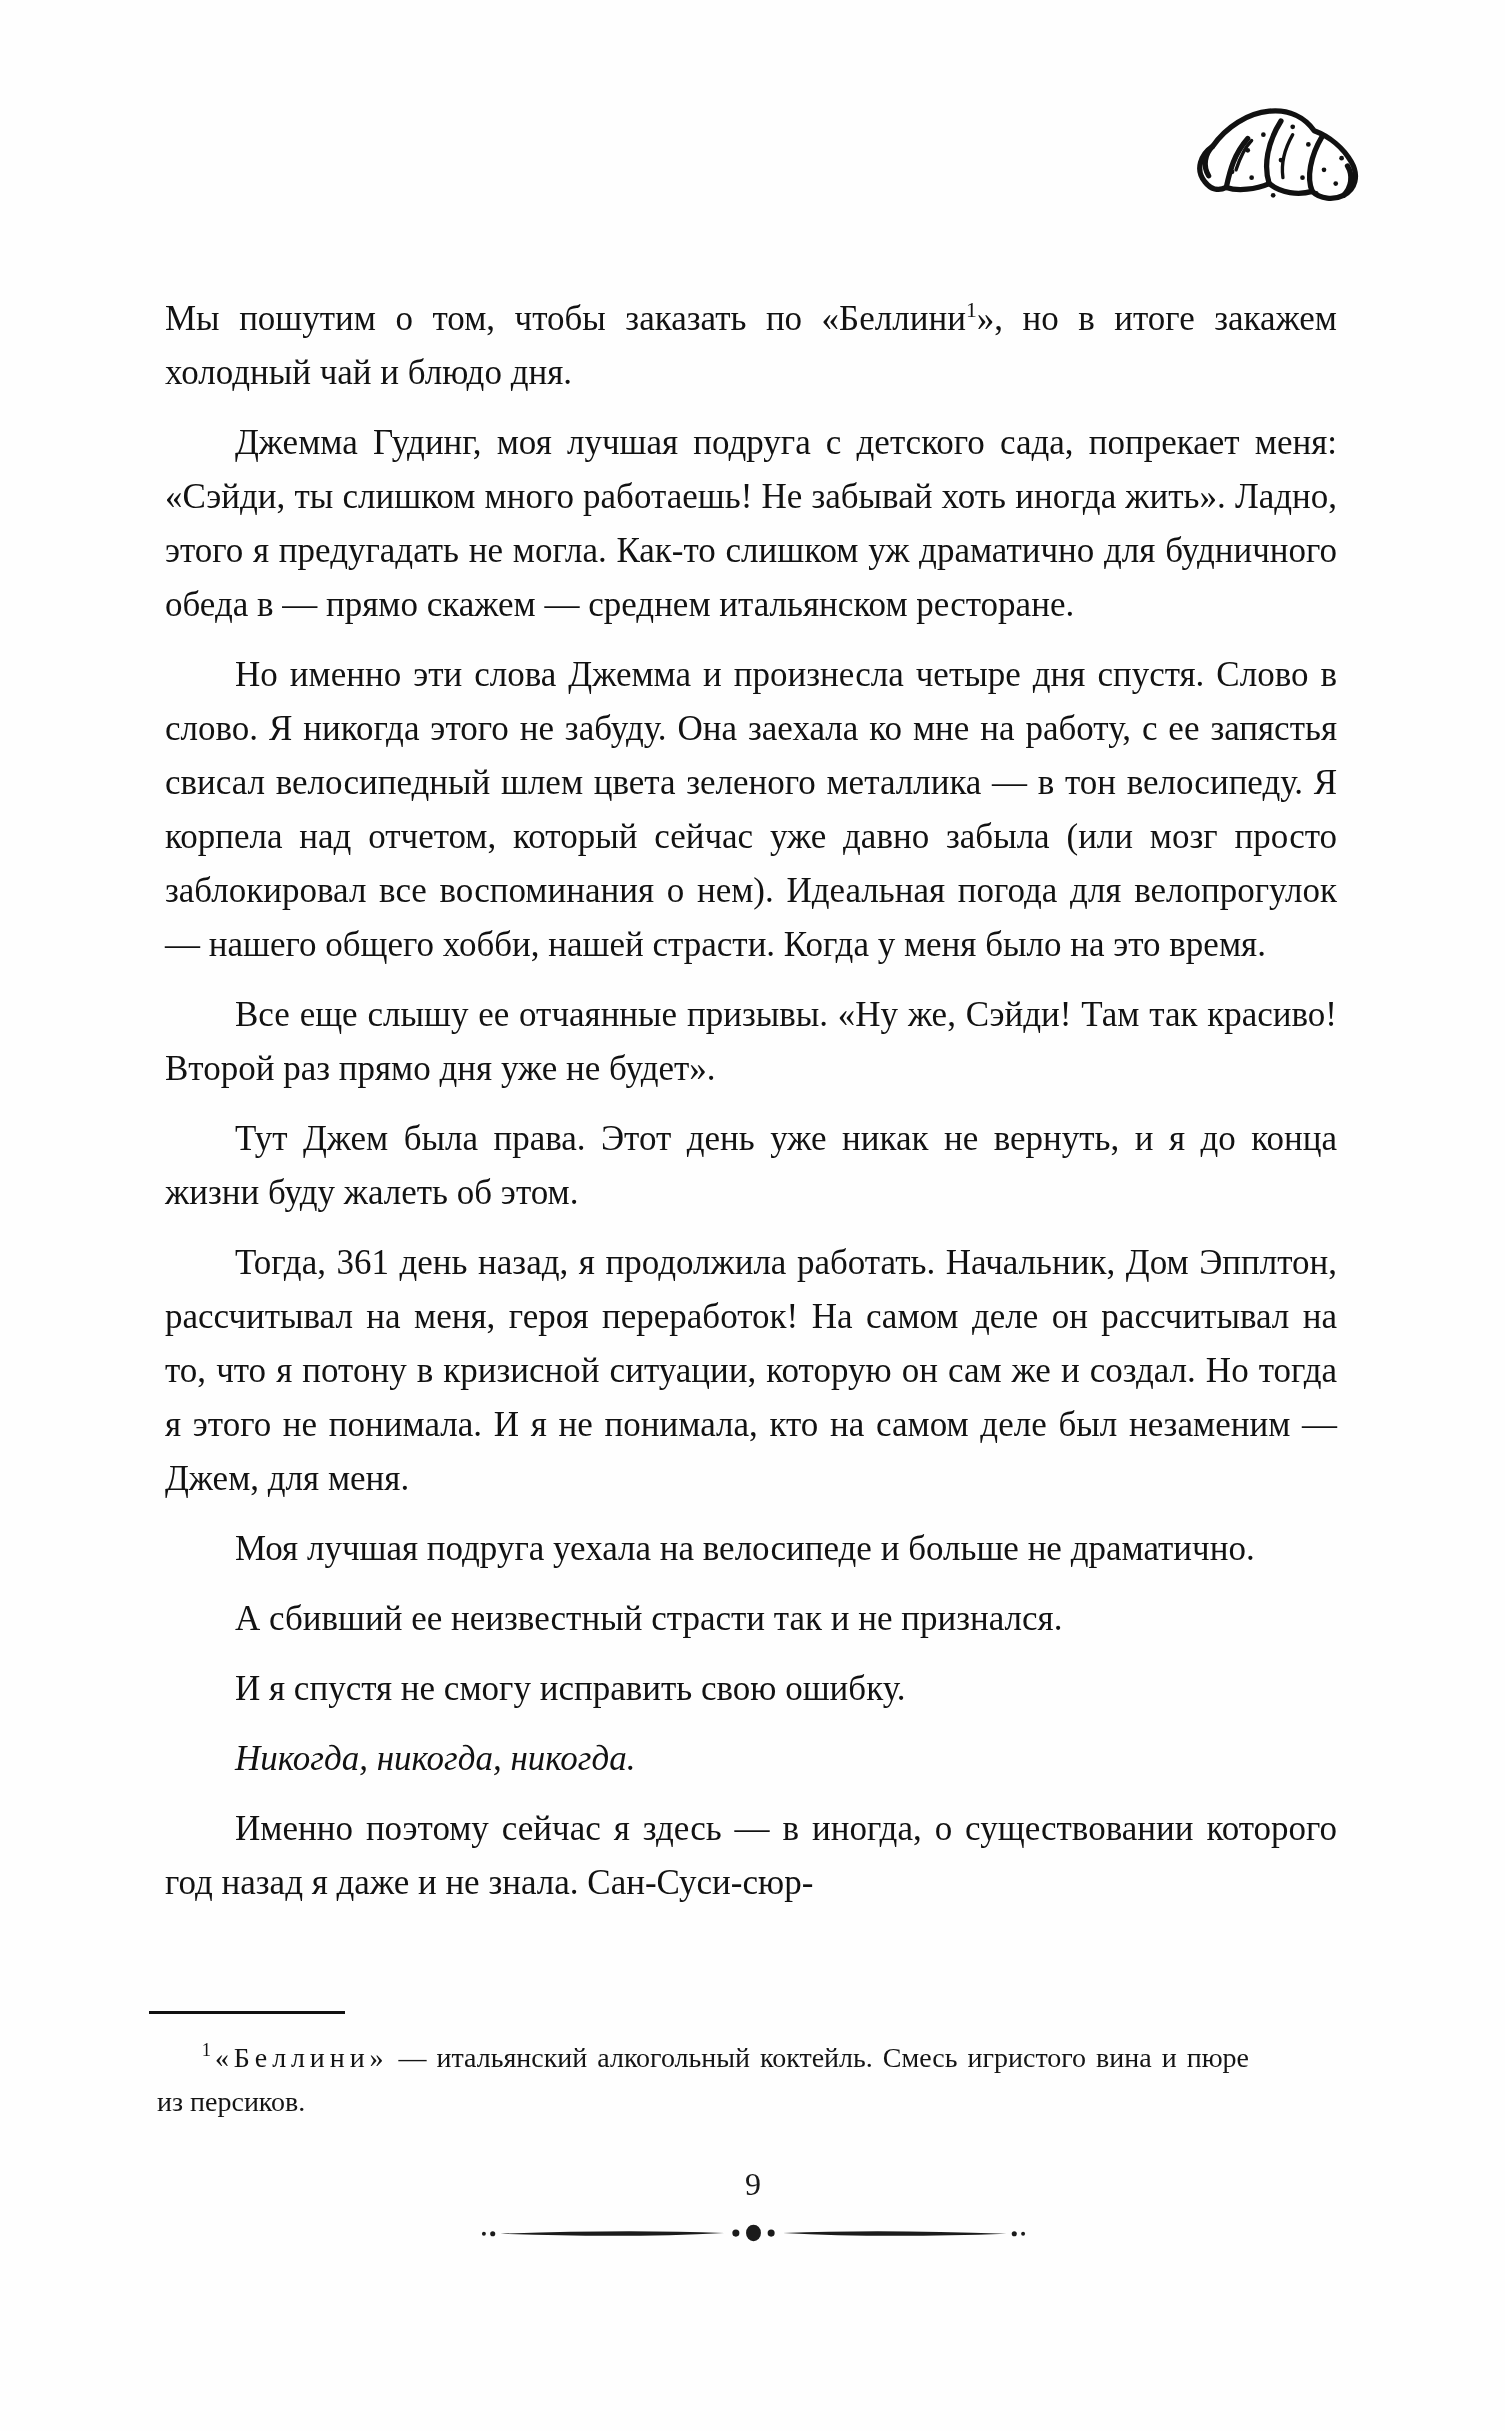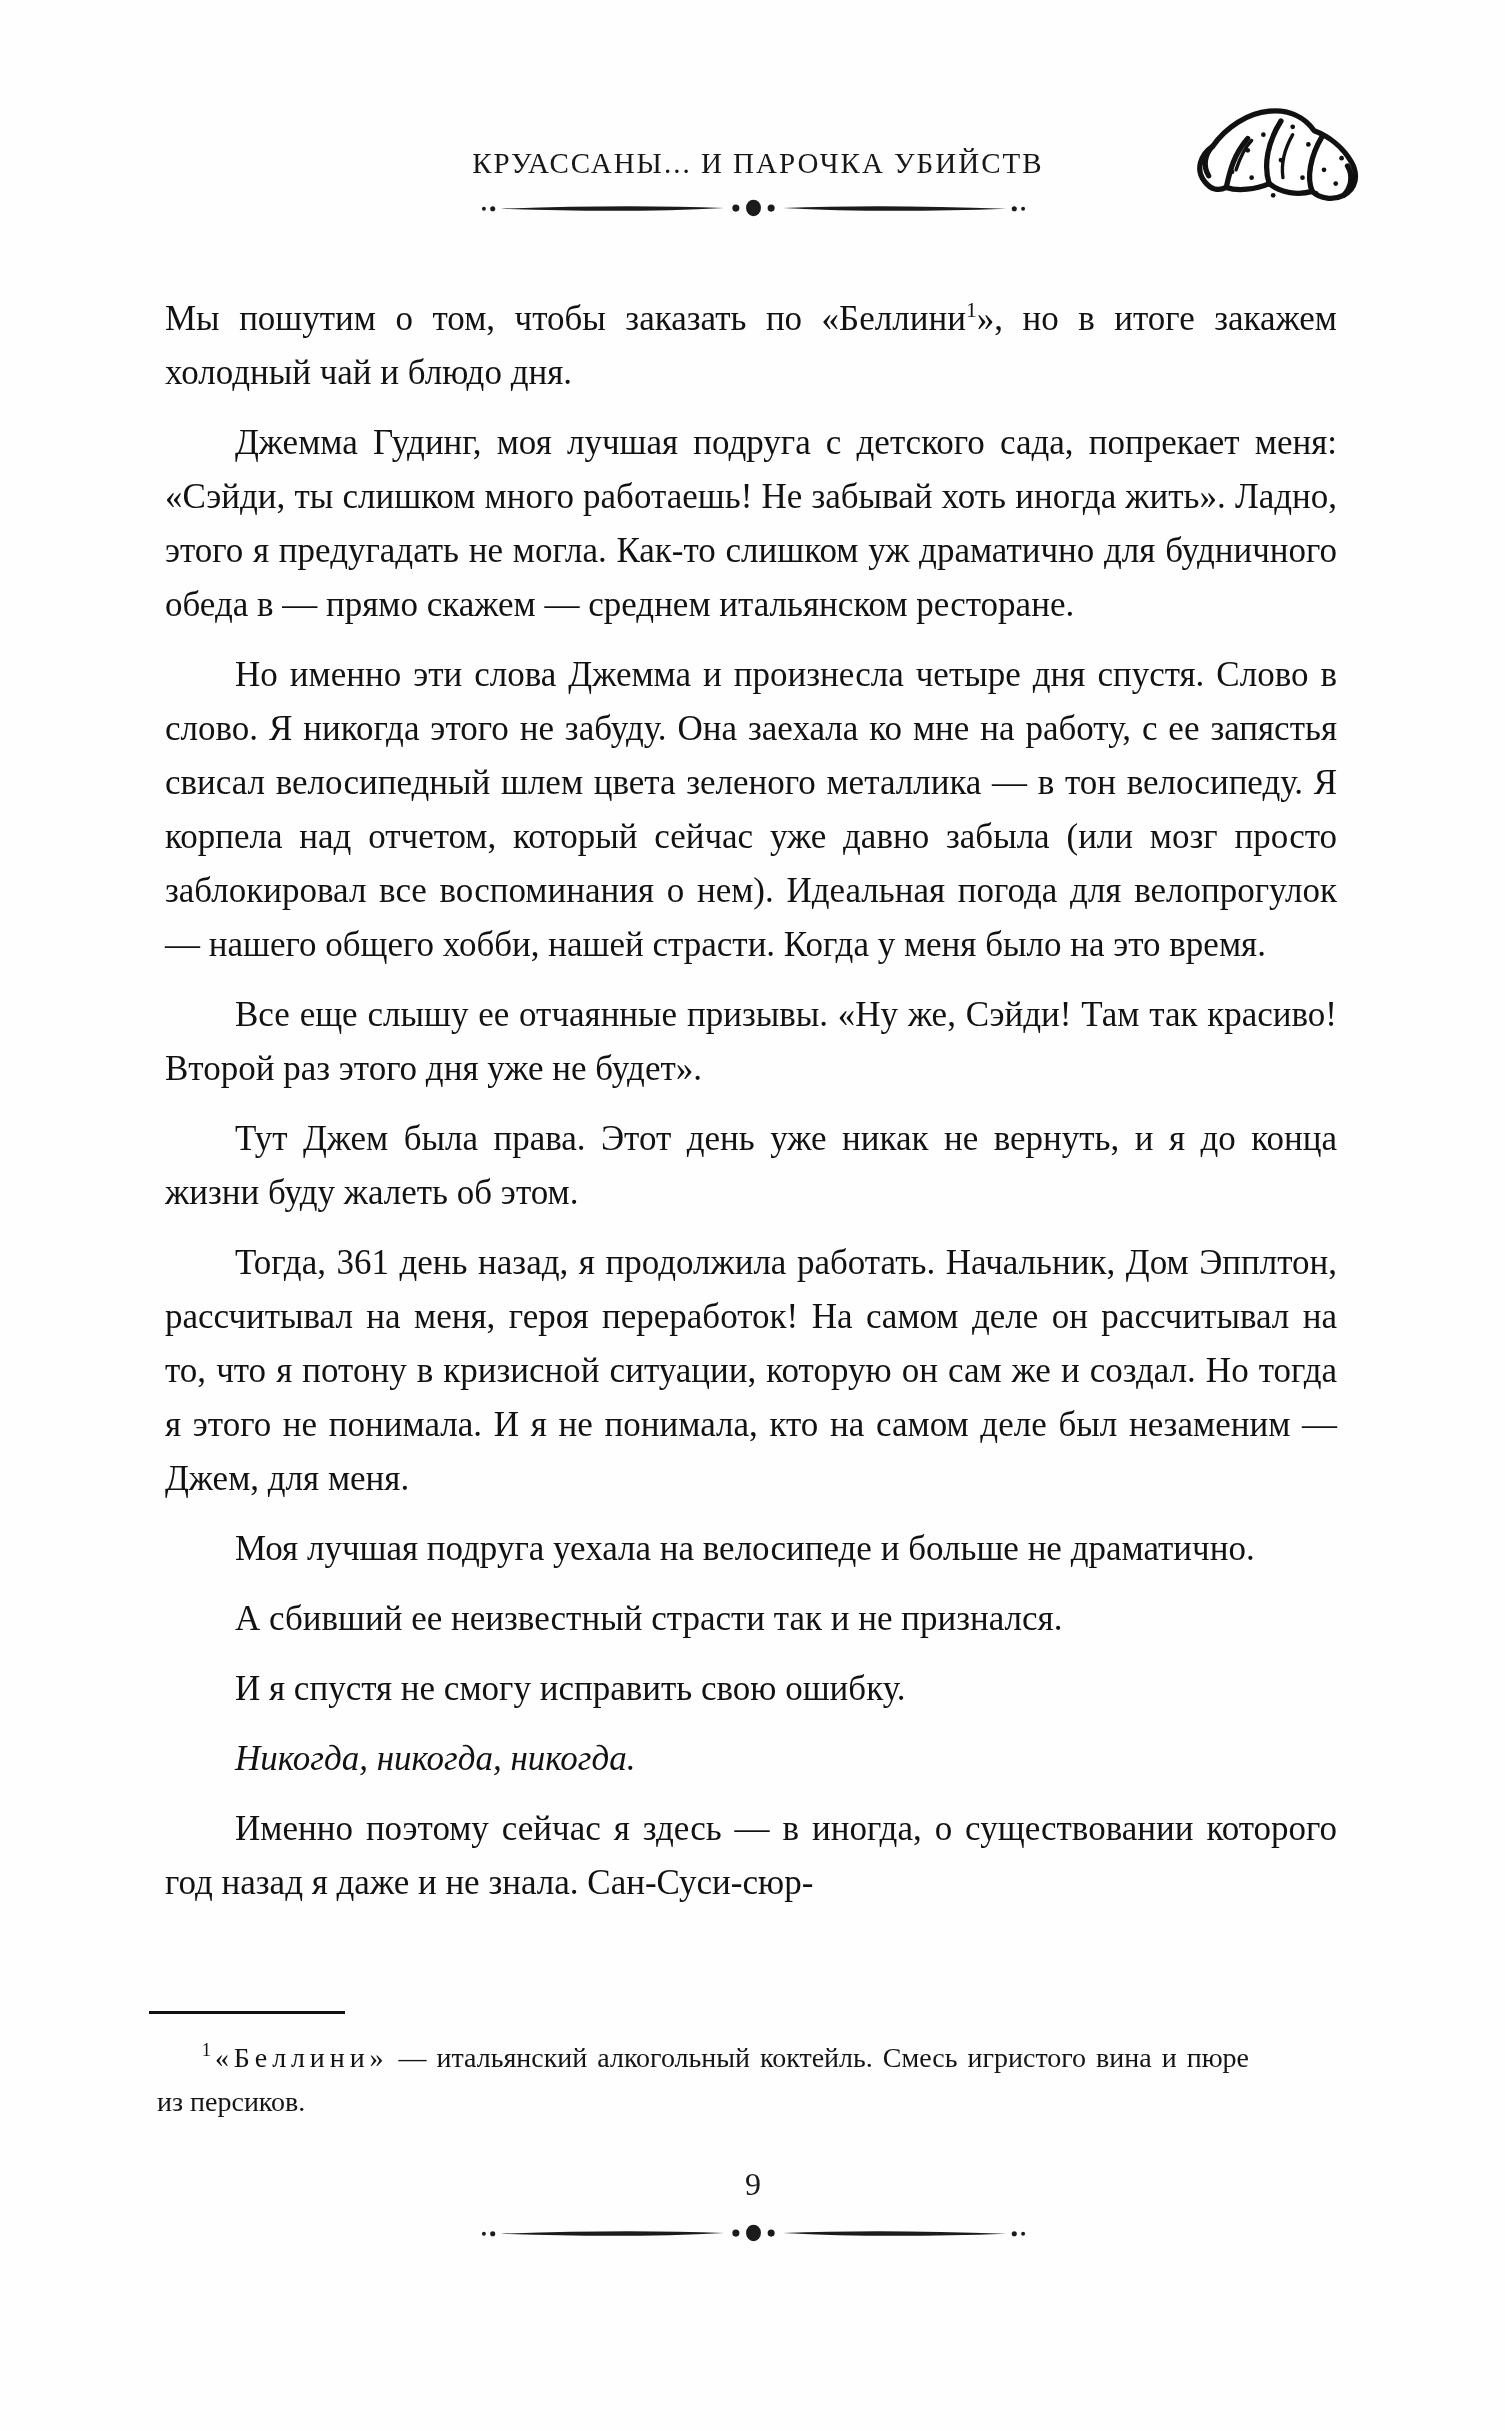--- a/index.html
+++ b/index.html
@@ -132,41 +132,20 @@
   }
   .folio .ornament {
     margin-top: 15.7px;
   }
 </style>
 </head>
 <body>
 
 <div class="page">
 
-  <div class="running-head">
-    <div class="running-head-title">КРУАССАНЫ... И ПАРОЧКА УБИЙСТВ</div>
-    <div class="ornament">
-      <svg viewBox="0 0 560 26" preserveAspectRatio="none" aria-hidden="true">
-
-        <circle cx="5" cy="15" r="2.0" fill="#1b1b1b"></circle>
-        <circle cx="14" cy="15" r="2.6" fill="#1b1b1b"></circle>
-
-        <path d="M22 15 Q 150 10.2 250 14.2 Q 150 19.6 22 15 Z" fill="#1b1b1b"></path>
-
-        <circle cx="262" cy="14.4" r="3.6" fill="#1b1b1b"></circle>
-        <ellipse cx="280" cy="14.2" rx="7.6" ry="8.4" fill="#1b1b1b"></ellipse>
-        <circle cx="298" cy="14.4" r="3.6" fill="#1b1b1b"></circle>
-
-        <path d="M310 14.2 Q 410 10.2 538 15 Q 410 19.6 310 14.2 Z" fill="#1b1b1b"></path>
-
-        <circle cx="546" cy="15" r="2.6" fill="#1b1b1b"></circle>
-        <circle cx="555" cy="15" r="2.0" fill="#1b1b1b"></circle>
-      </svg>
-    </div>
-  </div>
 
   <div class="croissant">
     <svg viewBox="0 0 190 135" aria-hidden="true">
       <g fill="#ffffff" stroke="#111111" stroke-width="5.4" stroke-linejoin="round" stroke-linecap="round">
 
         <path d="M18 108
                  C 8 96, 14 80, 26 72
                  C 40 52, 62 38, 84 36
                  C 104 34, 120 42, 130 56
                  C 146 62, 160 74, 168 88
@@ -208,21 +187,21 @@
     <p class="noindent">
       <span>Мы пошутим о том, чтобы заказать по «Беллини<span class="fn-ref">1</span>», но в итоге закажем холодный чай и блюдо дня.</span>
     </p>
     <p>
       <span>Джемма Гудинг, моя лучшая подруга с детского сада, попрекает меня: «Сэйди, ты слишком много работаешь! Не забывай хоть иногда жить». Ладно, этого я предугадать не могла. Как-то слишком уж драматично для будничного обеда в — прямо скажем — среднем итальянском ресторане.</span>
     </p>
     <p>
       <span>Но именно эти слова Джемма и произнесла четыре дня спустя. Слово в слово. Я никогда этого не забуду. Она заехала ко мне на работу, с ее запястья свисал велосипедный шлем цвета зеленого металлика — в тон велосипеду. Я корпела над отчетом, который сейчас уже давно забыла (или мозг просто заблокировал все воспоминания о нем). Идеальная погода для велопрогулок — нашего общего хобби, нашей страсти. Когда у меня было на это время.</span>
     </p>
     <p>
-      <span>Все еще слышу ее отчаянные призывы. «Ну же, Сэйди! Там так красиво! Второй раз этого дня уже не будет».</span>
+      <span>Все еще слышу ее отчаянные призывы. «Ну же, Сэйди! Там так красиво! Второй раз прямо дня уже не будет».</span>
     </p>
     <p>
       <span>Тут Джем была права. Этот день уже никак не вернуть, и я до конца жизни буду жалеть об этом.</span>
     </p>
     <p>
       <span>Тогда, 361 день назад, я продолжила работать. Начальник, Дом Эпплтон, рассчитывал на меня, героя переработок! На самом деле он рассчитывал на то, что я потону в кризисной ситуации, которую он сам же и создал. Но тогда я этого не понимала. И я не понимала, кто на самом деле был незаменим — Джем, для меня.</span>
     </p>
     <p>
       <span>Моя лучшая подруга уехала на велосипеде и больше не драматично.</span>
     </p>

